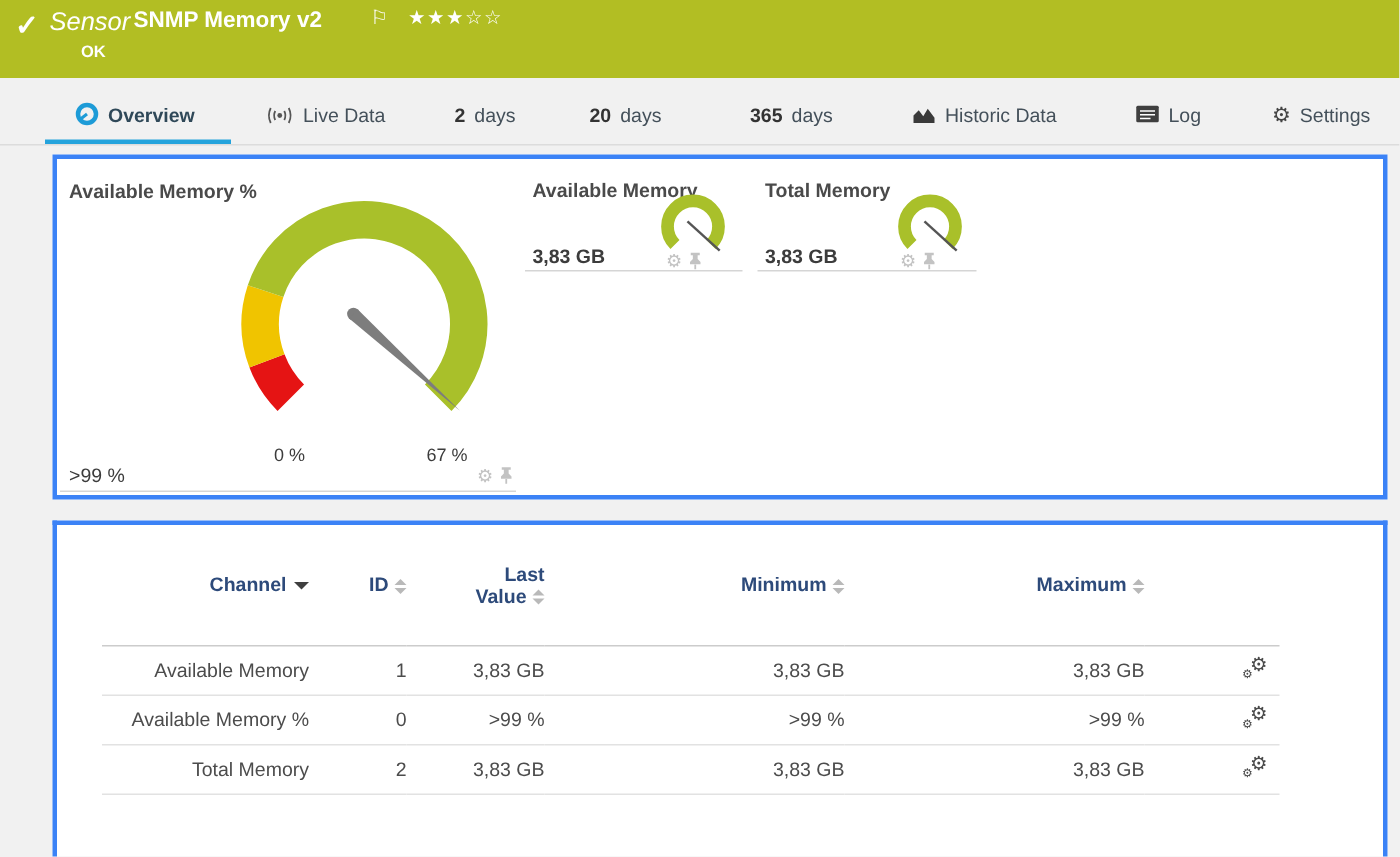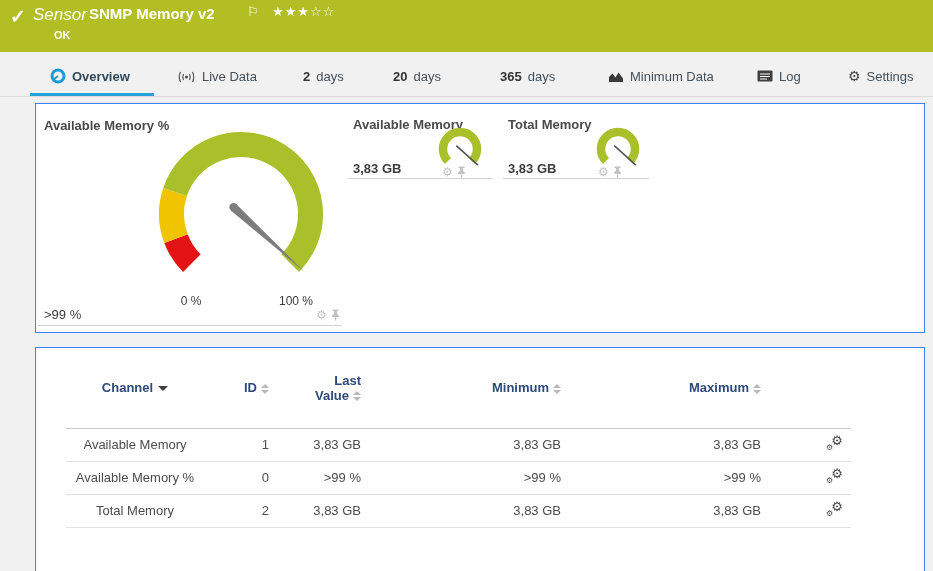--- a/index.html
+++ b/index.html
@@ -18,38 +18,38 @@
 
   
   #tabbar { position:absolute; left:0; top:52px; width:933px; height:45px; border-bottom:1px solid #dcdcdc; background:#f1f1f1; }
   .tab { position:absolute; bottom:10px; height:20px; display:flex; align-items:center; gap:6px; font-size:13px; color:#44505a; cursor:pointer; white-space:nowrap; }
   .tab .num { font-weight:bold; color:#333; }
   .tab.active { color:#2f4858; font-weight:bold; }
   #tab-underline { position:absolute; left:30px; bottom:0px; width:124px; height:3px; background:#24a3dc; }
   .tabicon { display:inline-block; }
 
   
-  .panel { position:absolute; background:#fff; border:1px solid #3b82f6;text-decoration:underline; }
+  .panel { position:absolute; background:#fff; border:3px solid #3b82f6;text-decoration:underline; }
   #panel-top { left:35px; top:103px; width:890px; height:230px; }
   #panel-table { left:35px; top:347px; width:890px; height:230px; border-bottom:none; }
 
   
   .cell-title { position:absolute; font-size:13px; font-weight:bold; color:#4a4a4a; }
   .cell-underline { position:absolute; border-bottom:1px solid #d5d5d5; }
   .gauge-val { position:absolute; font-size:13px; color:#3c3c3c; }
   .scale-label { position:absolute; font-size:12px; color:#3c3c3c; text-align:center; }
   .cell-controls { position:absolute; display:flex; align-items:center; gap:4px; color:#c3c3c3; }
   .cell-controls .gear-glyph { font-size:12px; line-height:12px; cursor:pointer; }
   .cell-controls svg { cursor:pointer; }
 
   
   #channel-table { position:absolute; left:30px; top:0px; width:785px; border-collapse:collapse; table-layout:fixed; }
   #channel-table th { height:80px; vertical-align:middle; font-size:13px; font-weight:bold; color:#2d4a7a; border-bottom:1px solid #cccccc; cursor:pointer; }
   #channel-table td { height:33px; vertical-align:middle; font-size:13px; color:#4c4c4c; border-bottom:1px solid #e2e2e2; }
-  .col-ch { text-align:center; }
+  .col-ch { text-align:right; }
   .col-r  { text-align:right; }
   .col-gear { text-align:right; padding-right:8px; }
   .sort { display:inline-block; vertical-align:middle; margin-left:4px; }
   .sort i { display:block; width:0; height:0; border-left:4px solid transparent; border-right:4px solid transparent; }
   .sort .up { border-bottom:4px solid #b9b9b9; margin-bottom:2px; }
   .sort .down { border-top:4px solid #b9b9b9; }
   .caret-down { display:inline-block; vertical-align:middle; margin-left:5px; width:0; height:0; border-left:5px solid transparent; border-right:5px solid transparent; border-top:5px solid #3f3f3f; }
   .hdr-2line { display:inline-block; text-align:right; line-height:15px; }
   .gearpair { position:relative; display:inline-block; width:17px; height:16px; color:#4a4a4a; cursor:pointer; }
   .gearpair .g-big { position:absolute; right:0; top:-2px; font-size:13px; }
@@ -96,21 +96,21 @@
       <span>days</span>
     </div>
     <div class="tab" style="left:500px;">
       <span class="num">365</span>
       <span>days</span>
     </div>
     <div class="tab" style="left:608px;">
       <svg class="tabicon" width="16" height="13" viewBox="0 0 16 13">
         <polygon points="1,12 1,7 4.5,3.5 7.5,7.5 10.5,2.5 15,8.5 15,12" fill="#3a3a3a"></polygon>
       </svg>
-      <span>Minimum Data</span>
+      <span>Historic Data</span>
     </div>
     <div class="tab" style="left:757px;">
       <svg class="tabicon" width="16" height="12" viewBox="0 0 16 12">
         <rect x="0.5" y="0.5" width="15" height="11" rx="1" fill="#3f3f3f"></rect>
         <line x1="3" y1="4" x2="13" y2="4" stroke="#fff" stroke-width="1"></line>
         <line x1="3" y1="6.5" x2="13" y2="6.5" stroke="#fff" stroke-width="1"></line>
         <line x1="3" y1="9" x2="10" y2="9" stroke="#fff" stroke-width="1"></line>
       </svg>
       <span>Log</span>
     </div>
@@ -130,21 +130,21 @@
         <path d="M55.86 134.14 A69.5 69.5 0 0 1 39.97 109.57" fill="none" stroke="#e51414" stroke-width="25"></path>
         <path d="M39.97 109.57 A69.5 69.5 0 0 1 39.05 63.06" fill="none" stroke="#f0c400" stroke-width="25"></path>
         <path d="M39.05 63.06 A69.5 69.5 0 1 1 154.14 134.14" fill="none" stroke="#a9c02a" stroke-width="25"></path>
         <g>
           <circle cx="97.6" cy="78.3" r="4.2" fill="#7d7d7d"></circle>
           <polygon points="168.6,142.9 94.8,81.4 100.4,75.2" fill="#7d7d7d"></polygon>
         </g>
       </svg>
 
       <span class="scale-label" style="left:135px; top:190px; width:40px;">0 %</span>
-      <span class="scale-label" style="left:235px; top:190px; width:50px;">100 %</span>
+      <span class="scale-label" style="left:235px; top:190px; width:50px;">67 %</span>
       <span class="gauge-val" style="left:8px; top:203px;">&gt;99 %</span>
 
       <span class="cell-controls" style="left:280px; top:205px;">
         <span class="gear-glyph">⚙</span>
         <svg width="9" height="12" viewBox="0 0 9 12">
           <path d="M1.5 0.5 h6 v1.6 h-1.4 v2.6 l1.9 2 v1.4 h-7 v-1.4 l1.9 -2 v-2.6 h-1.4 z" fill="#c3c3c3"></path>
           <line x1="4.5" y1="8.3" x2="4.5" y2="11.5" stroke="#c3c3c3" stroke-width="1.2"></line>
         </svg>
       </span>
       <span class="cell-underline" style="left:2px; top:0px; width:304px; height:222px;"></span>

